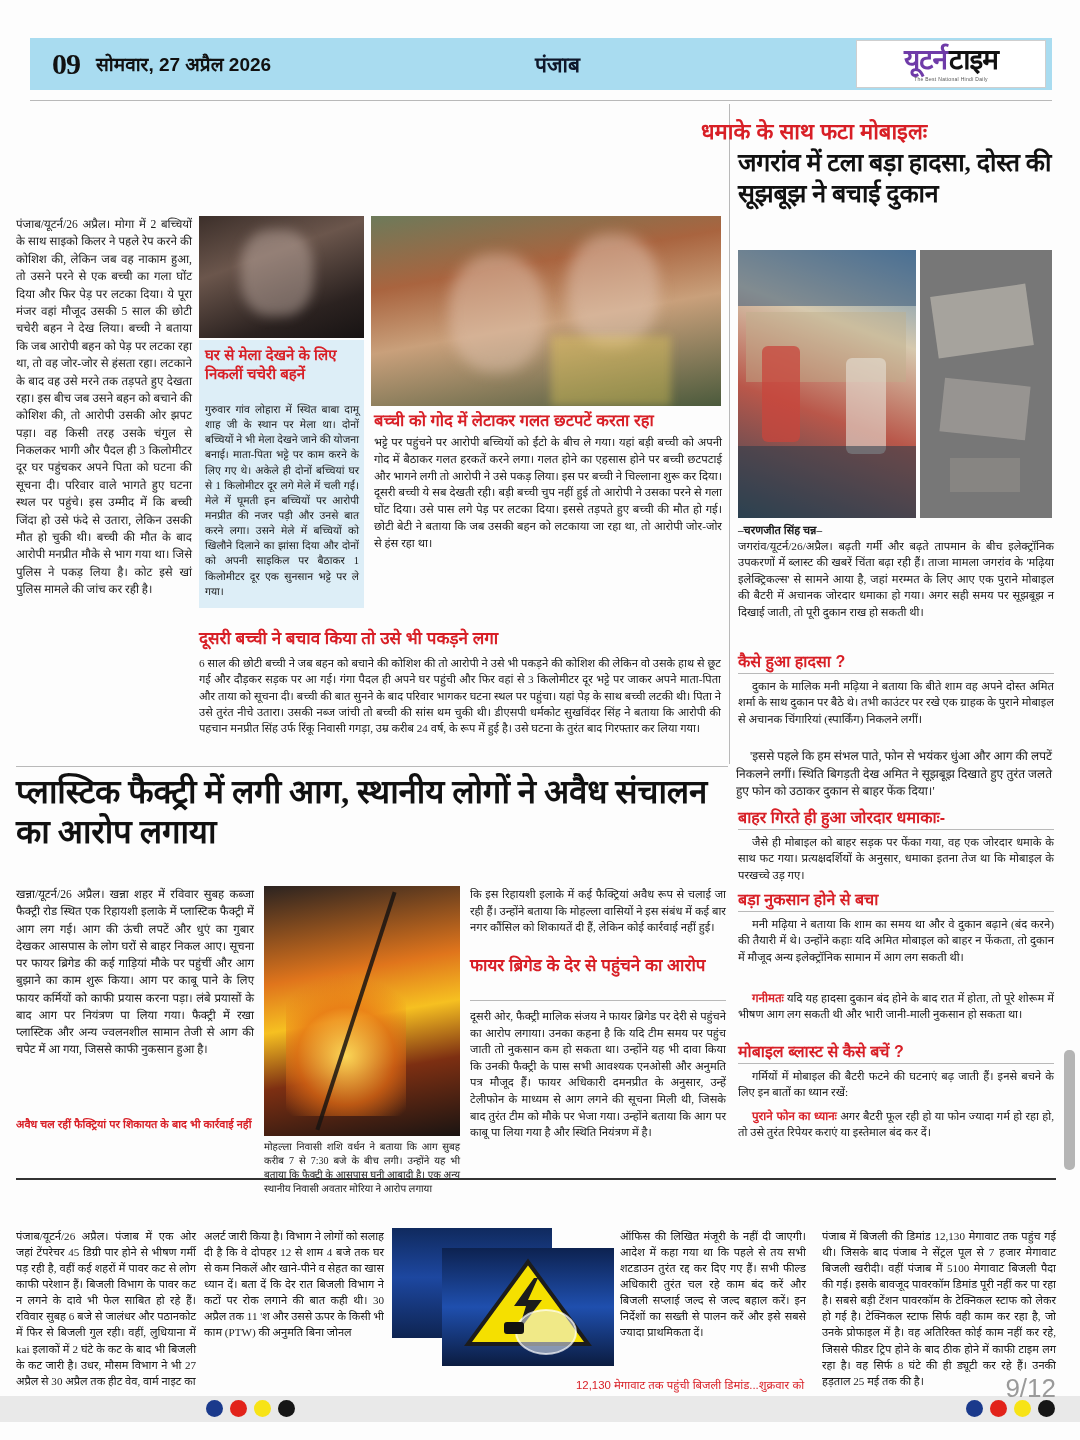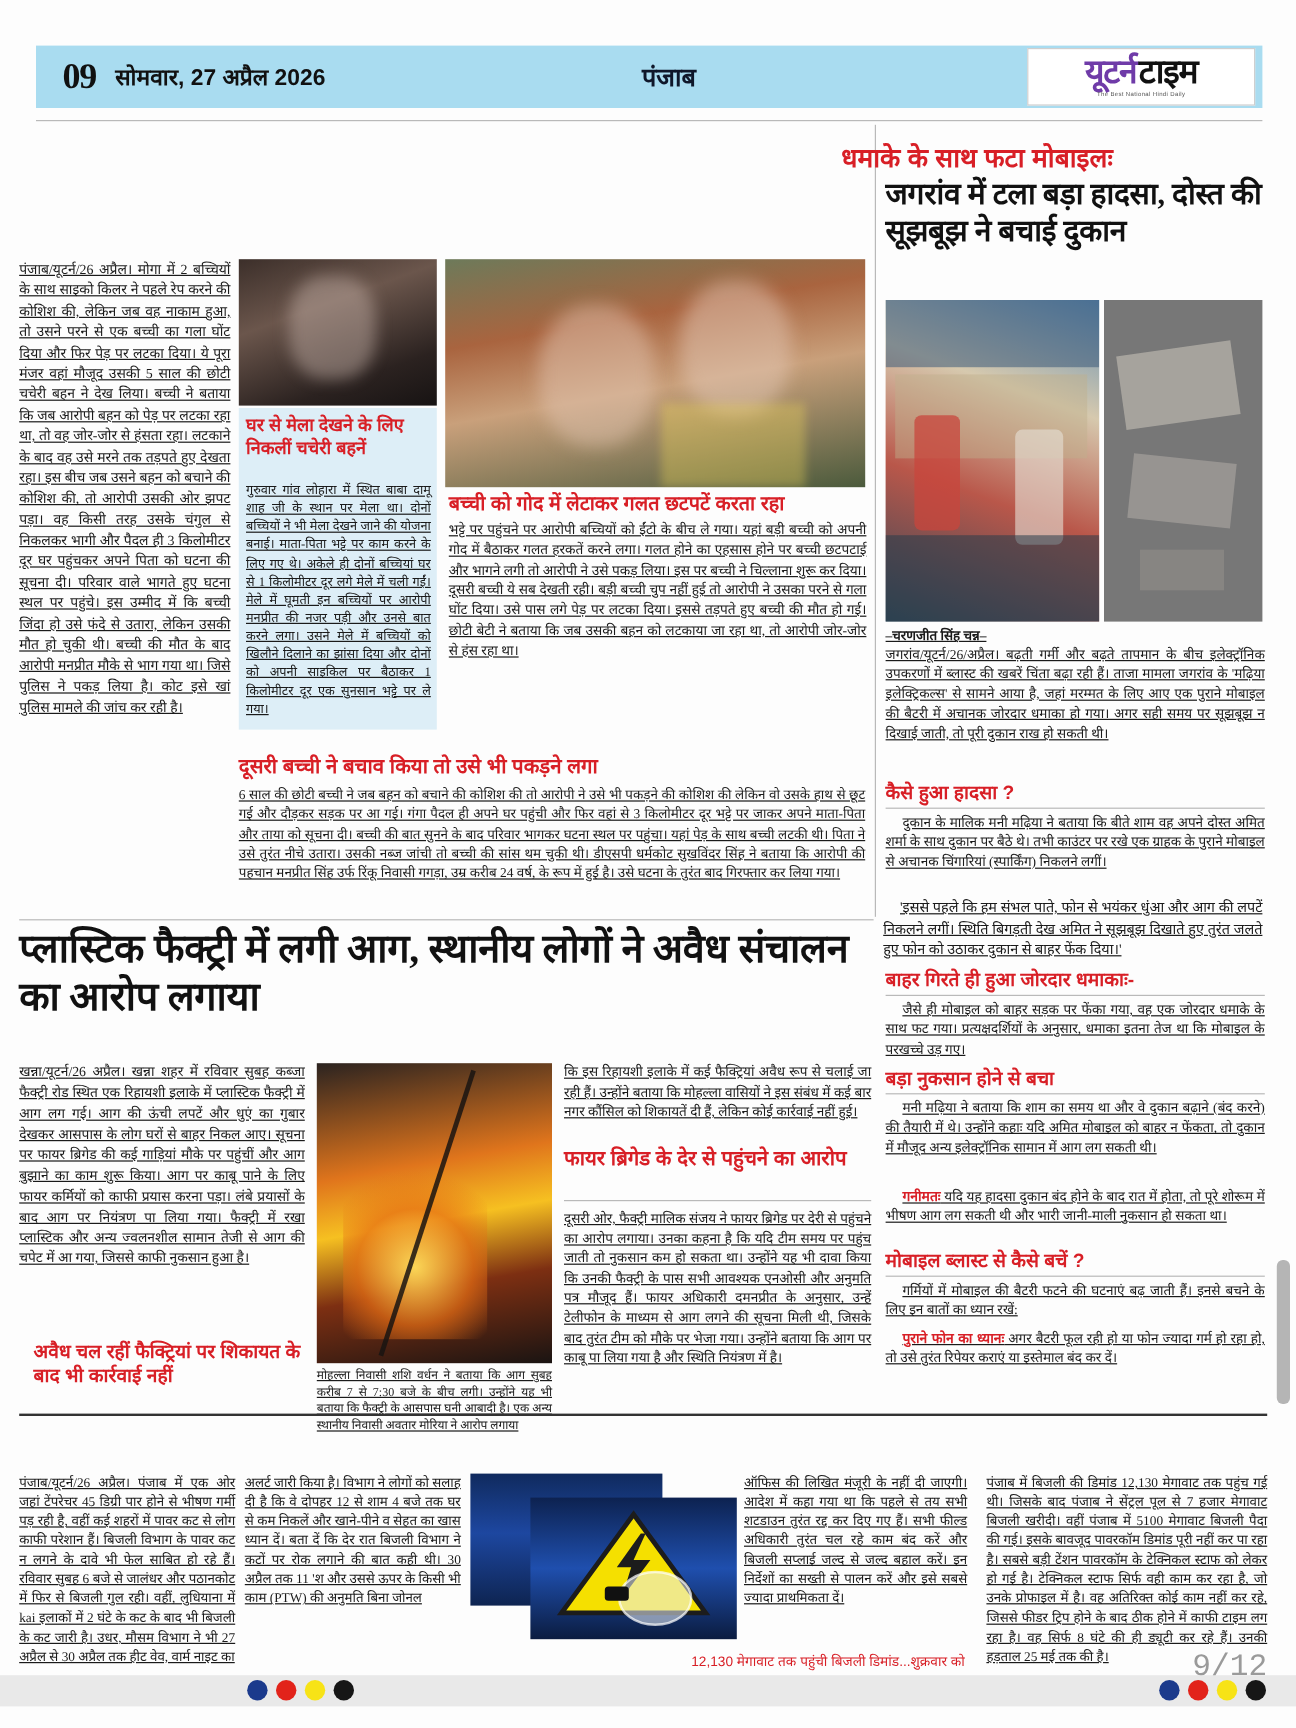--- a/index.html
+++ b/index.html
@@ -89,21 +89,20 @@
     color: #111;
     line-height: 1.22;
     letter-spacing: -.2px;
   }
   .body-txt {
     font-family: "Liberation Serif", serif;
     font-size: 11.4px;
     line-height: 1.48;
     color: #1a1a1a;
     text-align: justify;
-    text-decoration: underline;
   }
   .sub-red {
     font-family: "Liberation Sans", sans-serif;
     font-weight: bold;
     color: #d81f26;
     line-height: 1.25;
   }
   .caption-box {
     background: #ddeef7;
   }
@@ -117,21 +116,21 @@
   .ph-fire  { background: linear-gradient(170deg,#2b2320 0%,#e0751c 35%,#f6c021 52%,#7d2f12 72%,#1a1412 100%); }
   .ph-elec  { background: linear-gradient(180deg,#102a5e 0%,#1d47a0 45%,#0e2451 100%); }
   .ph-elec2 { background: linear-gradient(180deg,#0d2250 0%,#1f4fae 50%,#0b1c40 100%); }
 
   
   .cmyk { position: absolute; display: flex; gap: 7px; }
   .cmyk i { display: block; width: 17px; height: 17px; border-radius: 50%; }
 
   .pgnum {
     position: absolute;
-    font-family: Liberation Mono, monospace;
+    font-family: Liberation Sans, sans-serif;
     font-size: 26px;
     color: #9a9a9a;
     right: 24px; bottom: 24px;
   }
   .scrollbar {
     position: absolute;
     right: 5px; top: 1050px;
     width: 11px; height: 120px;
     background: #b5b5b5; border-radius: 5px;
   }
@@ -224,21 +223,21 @@
   <div class="body-txt" style="position:absolute; left:738px; top:1108px; width:316px; font-size:11.3px; line-height:1.46; text-indent:14px;">
     <span class="sub-red" style="font-size:11.6px;">पुराने फोन का ध्यानः</span><span> अगर बैटरी फूल रही हो या फोन ज्यादा गर्म हो रहा हो, तो उसे तुरंत रिपेयर कराएं या इस्तेमाल बंद कर दें।</span>
   </div>
 
   <div class="scrollbar"></div>
 
   <div class="hrule" style="left:16px; top:766px; width:712px;"></div>
   <div class="hl-main" style="position:absolute; left:16px; top:772px; width:712px; font-size:33px; text-align:left;">प्लास्टिक फैक्ट्री में लगी आग, स्थानीय लोगों ने अवैध संचालन का आरोप लगाया</div>
 
   <div class="body-txt" style="position:absolute; left:16px; top:886px; width:238px; font-size:11.5px; line-height:1.5;">खन्ना/यूटर्न/26 अप्रैल। खन्ना शहर में रविवार सुबह कब्जा फैक्ट्री रोड स्थित एक रिहायशी इलाके में प्लास्टिक फैक्ट्री में आग लग गई। आग की ऊंची लपटें और धुएं का गुबार देखकर आसपास के लोग घरों से बाहर निकल आए। सूचना पर फायर ब्रिगेड की कई गाड़ियां मौके पर पहुंचीं और आग बुझाने का काम शुरू किया। आग पर काबू पाने के लिए फायर कर्मियों को काफी प्रयास करना पड़ा। लंबे प्रयासों के बाद आग पर नियंत्रण पा लिया गया। फैक्ट्री में रखा प्लास्टिक और अन्य ज्वलनशील सामान तेजी से आग की चपेट में आ गया, जिससे काफी नुकसान हुआ है।</div>
-  <div class="sub-red" style="position:absolute; left:16px; top:1118px; width:238px; font-size:16px;margin-left:12px;">अवैध चल रहीं फैक्ट्रियां पर शिकायत के बाद भी कार्रवाई नहीं</div>
+  <div class="sub-red" style="position:absolute; left:16px; top:1118px; width:238px; font-size:11px;">अवैध चल रहीं फैक्ट्रियां पर शिकायत के बाद भी कार्रवाई नहीं</div>
 
   <div class="photo ph-fire" style="left:264px; top:886px; width:196px; height:250px;">
     <div style="position:absolute;left:22px;top:80px;width:120px;height:150px;background:radial-gradient(circle at 50% 60%, rgba(255,220,90,.95), rgba(230,110,20,.7) 45%, rgba(60,25,10,0) 75%);"></div>
     <div style="position:absolute;left:90px;top:0;width:4px;height:250px;background:rgba(25,20,18,.85);transform:rotate(18deg);"></div>
   </div>
   <div class="body-txt" style="position:absolute; left:264px; top:1140px; width:196px; font-size:10px; line-height:1.4;">मोहल्ला निवासी शशि वर्धन ने बताया कि आग सुबह करीब 7 से 7:30 बजे के बीच लगी। उन्होंने यह भी बताया कि फैक्ट्री के आसपास घनी आबादी है। एक अन्य स्थानीय निवासी अवतार मोरिया ने आरोप लगाया</div>
 
   <div class="body-txt" style="position:absolute; left:470px; top:886px; width:256px; font-size:11.3px; line-height:1.47;">कि इस रिहायशी इलाके में कई फैक्ट्रियां अवैध रूप से चलाई जा रही हैं। उन्होंने बताया कि मोहल्ला वासियों ने इस संबंध में कई बार नगर कौंसिल को शिकायतें दी हैं, लेकिन कोई कार्रवाई नहीं हुई।</div>
   <div class="sub-red" style="position:absolute; left:470px; top:955px; width:256px; font-size:17px;">फायर ब्रिगेड के देर से पहुंचने का आरोप</div>
   <div class="hrule" style="left:470px; top:1000px; width:256px;"></div>

